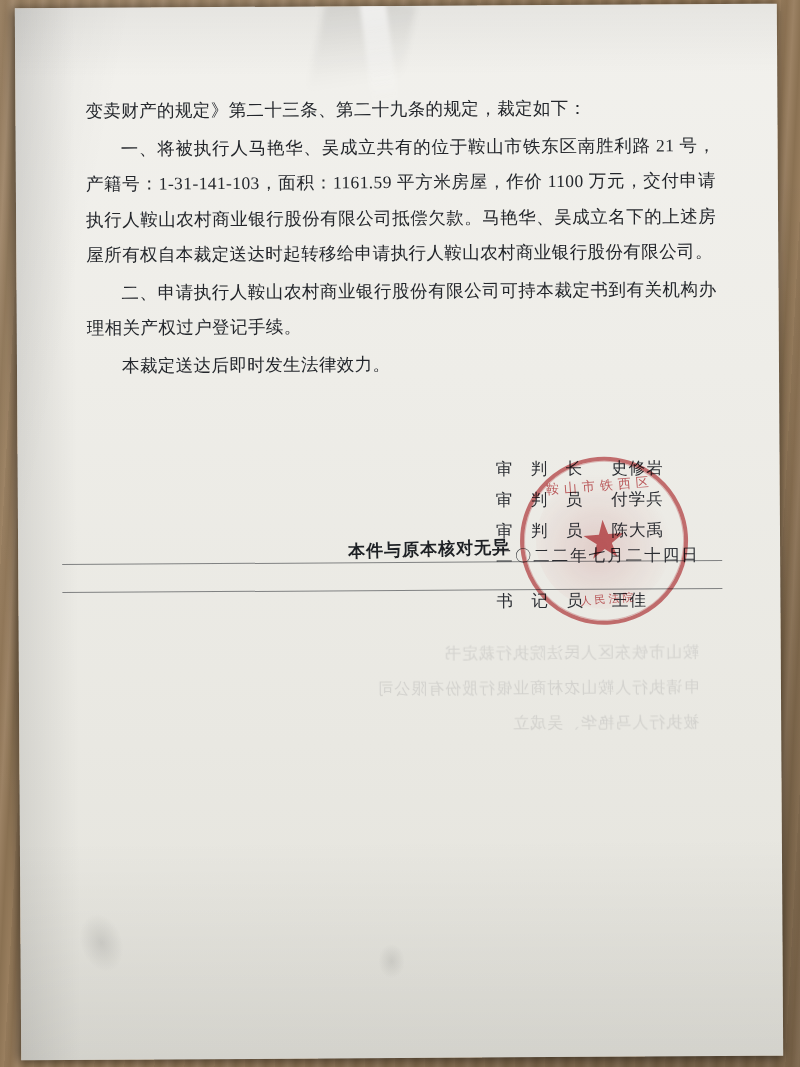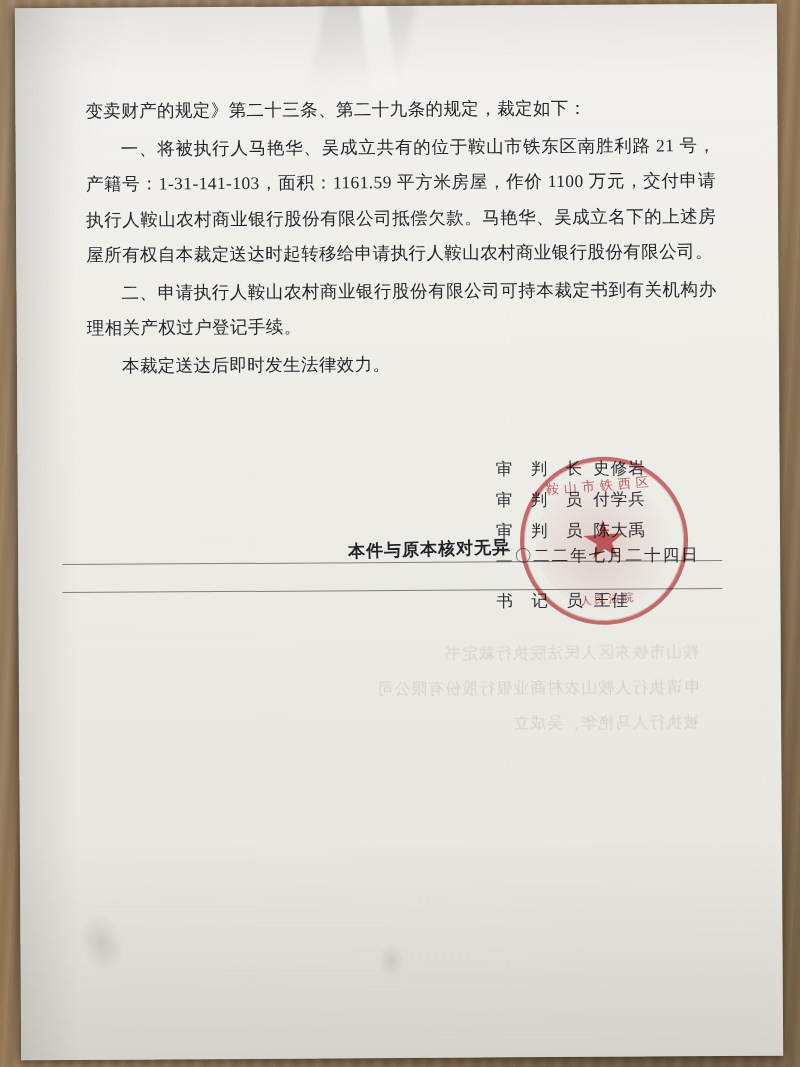--- a/index.html
+++ b/index.html
@@ -112,21 +112,21 @@
     font-size: 16.5px;
     line-height: 1.88;
     color: #2a2d32;
     letter-spacing: 1px;
   }
   .sig-row {
     display: flex;
     white-space: nowrap;
   }
   .sig-role { display: inline-block; }
-  .sig-name { margin-left: 10px; }
+  .sig-name { margin-left: 28px; }
 
   .date-row {
     position: absolute;
     left: 478px;
     top: 540px;
     font-size: 16.5px;
     letter-spacing: 2px;
     color: #2b2e33;
     white-space: nowrap;
   }

